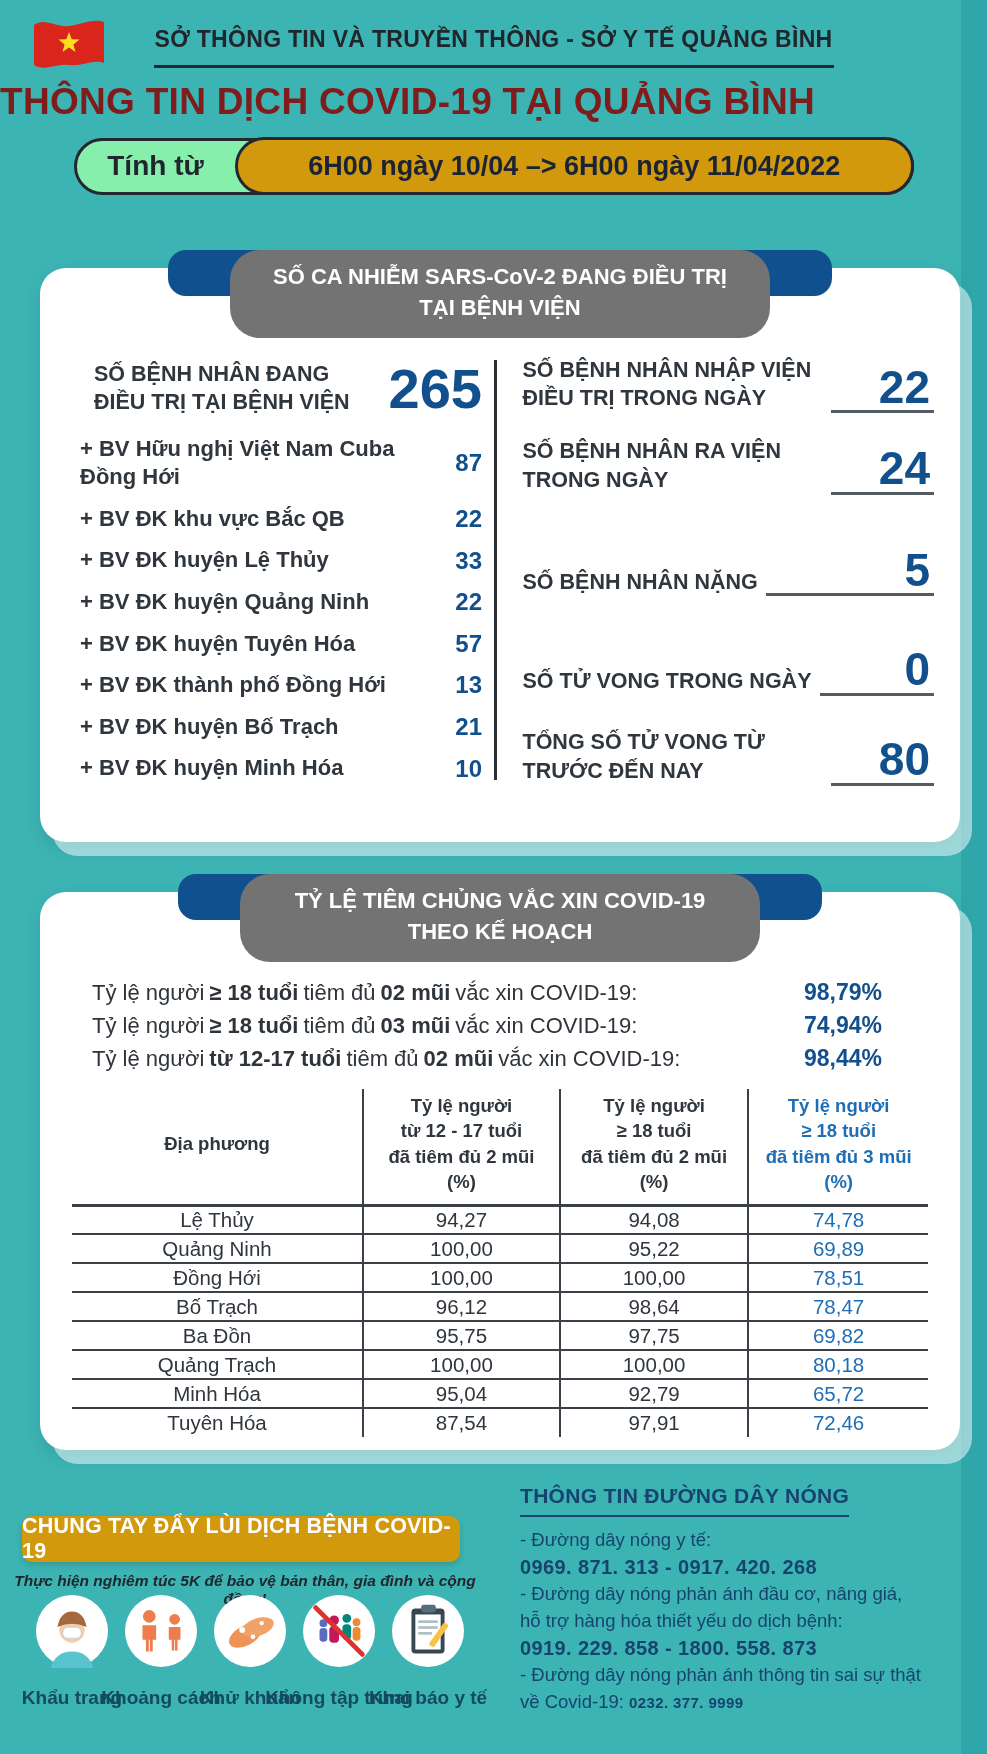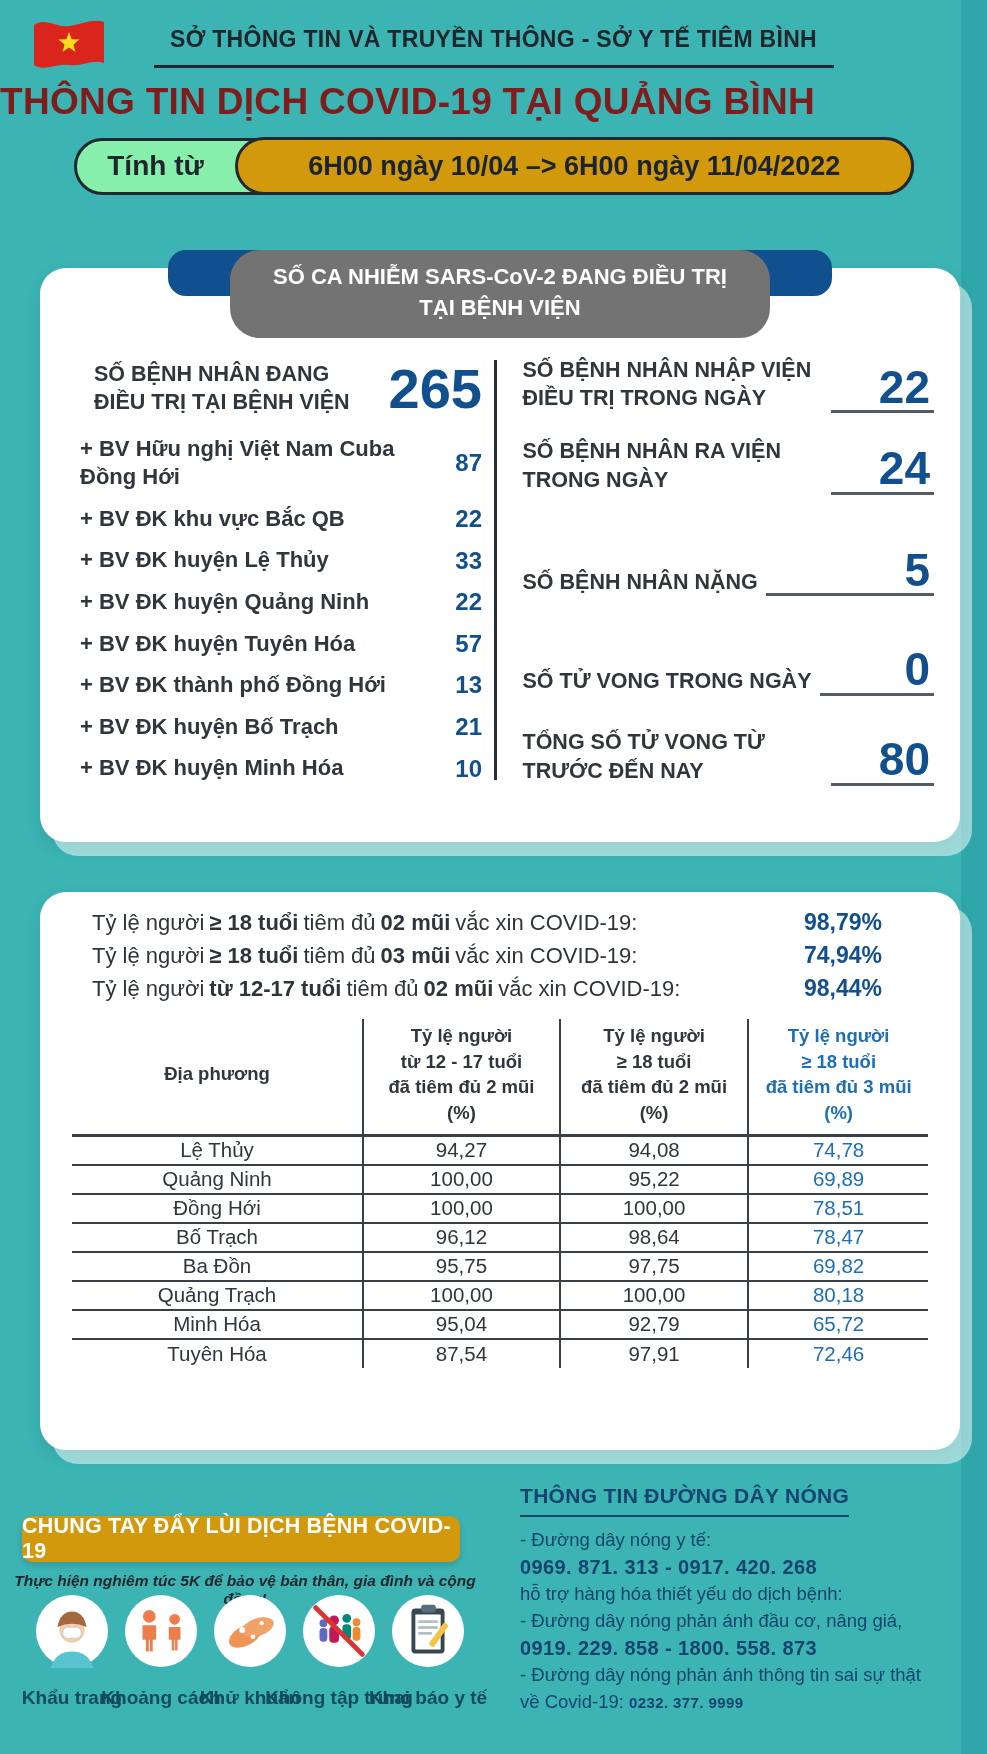--- a/index.html
+++ b/index.html
@@ -108,21 +108,21 @@
 </head>
 <body>
 
 <div class="right-stripe"></div>
 
 <svg class="flag" viewBox="0 0 78 58">
   <path d="M4 9 C15 1 26 12 39 10 C53 8 64 2 74 6 L74 47 C63 43 52 51 39 49 C26 47 14 56 4 49 Z" fill="#DA251D"></path>
   <polygon points="39,16 41.7,23.3 49.5,23.6 43.4,28.4 45.5,35.9 39,31.6 32.5,35.9 34.6,28.4 28.5,23.6 36.3,23.3" fill="#FFDE1E"></polygon>
 </svg>
 
-<div class="org-title">SỞ THÔNG TIN VÀ TRUYỀN THÔNG - SỞ Y TẾ TIÊM BÌNH</div>
+<div class="org-title">SỞ THÔNG TIN VÀ TRUYỀN THÔNG - SỞ Y TẾ QUẢNG BÌNH</div>
 <div class="org-underline"></div>
 <div class="main-title">THÔNG TIN DỊCH COVID-19 TẠI QUẢNG BÌNH</div>
 
 <div class="date-pill">
   <div class="date-pill-label">Tính từ</div>
   <div class="date-pill-range">6H00 ngày 10/04 –&gt; 6H00 ngày 11/04/2022</div>
 </div>
 
 <div class="card" id="card1">
   <div class="ribbon">
@@ -204,20 +204,27 @@
         <div class="stat-label">TỔNG SỐ TỬ VONG TỪ TRƯỚC ĐẾN NAY</div>
         <div class="stat-uline">
           <div class="stat-value">80</div>
         </div>
       </div>
     </div>
   </div>
 </div>
 
 <div class="card" id="card2">
+  <div class="ribbon">
+    <div class="ribbon-wings"></div>
+    <div class="ribbon-body">
+      <span style="display:block">TỶ LỆ TIÊM CHỦNG VẮC XIN COVID-19</span>
+      <span style="display:block">THEO KẾ HOẠCH</span>
+    </div>
+  </div>
 
   <div class="summary">
     <div class="sline">
       <span class="seg">Tỷ lệ người</span>
       <span class="seg b">≥ 18 tuổi</span>
       <span class="seg">tiêm đủ</span>
       <span class="seg b">02 mũi</span>
       <span class="seg">vắc xin COVID-19:</span>
       <span class="sline-value">98,79%</span>
     </div>
@@ -396,21 +403,21 @@
       <rect x="46" y="28" width="6" height="28" rx="2" transform="rotate(35 49 42)" fill="#f6c344"></rect>
     </svg>
     <div class="icon-label">Khai báo y tế</div>
   </div>
 </div>
 
 <div class="hotline">
   <div class="hotline-title">THÔNG TIN ĐƯỜNG DÂY NÓNG</div>
   <div class="hotline-line">- Đường dây nóng y tế:</div>
   <div class="hotline-line num">0969. 871. 313  -  0917. 420. 268</div>
+  <div class="hotline-line">- Đường dây nóng phản ánh đầu cơ, nâng giá,</div>
   <div class="hotline-line">hỗ trợ hàng hóa thiết yếu do dịch bệnh:</div>
-  <div class="hotline-line">- Đường dây nóng phản ánh đầu cơ, nâng giá,</div>
   <div class="hotline-line num">0919. 229. 858  -  1800. 558. 873</div>
   <div class="hotline-line">- Đường dây nóng phản ánh thông tin sai sự thật</div>
   <div class="hotline-line">
     <span>về Covid-19:</span>
     <span class="numb">0232. 377. 9999</span>
   </div>
 </div>
 
 </body></html>

